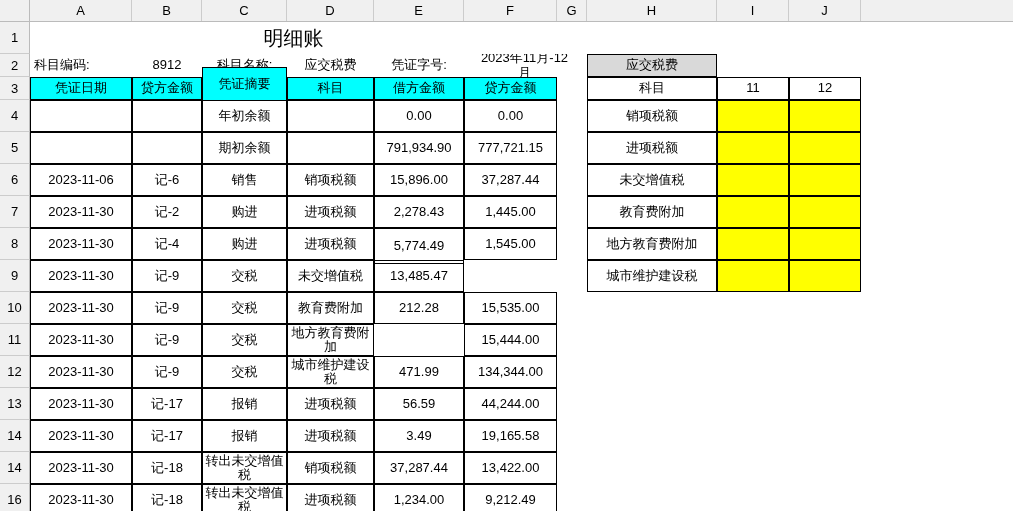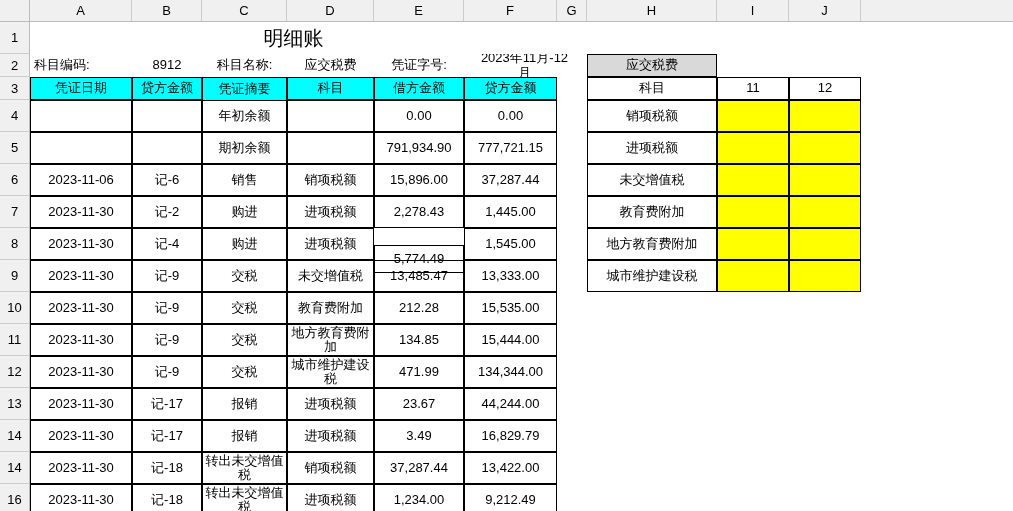--- a/index.html
+++ b/index.html
@@ -125,21 +125,21 @@
     <div class="grid" id="grid" style="width: 831px; height: 494px;">
         <div class="cell title-cell" style="left: 0px; top: 0px; width: 527px; height: 32px;">明细账</div>
         <div class="cell left-align" style="left: 0px; top: 32px; width: 102px; height: 23px;">科目编码:</div>
         <div class="cell " style="left: 102px; top: 32px; width: 70px; height: 23px;">8912</div>
         <div class="cell " style="left: 172px; top: 32px; width: 85px; height: 23px;">科目名称:</div>
         <div class="cell " style="left: 257px; top: 32px; width: 87px; height: 23px;">应交税费</div>
         <div class="cell " style="left: 344px; top: 32px; width: 90px; height: 23px;">凭证字号:</div>
         <div class="cell " style="left: 448px; top: 32px; width: 93px; height: 23px;">2023年11月-12月</div>
         <div class="cell cyan-header" style="left: 0px; top: 55px; width: 102px; height: 23px;">凭证日期</div>
         <div class="cell cyan-header" style="left: 102px; top: 55px; width: 70px; height: 23px;">贷方金额</div>
-        <div class="cell cyan-header" style="left: 172px; top: 55px; width: 85px; height: 24px;">凭证摘要</div>
+        <div class="cell cyan-header" style="left: 172px; top: 45px; width: 85px; height: 34px;">凭证摘要</div>
         <div class="cell cyan-header" style="left: 257px; top: 55px; width: 87px; height: 23px;">科目</div>
         <div class="cell cyan-header" style="left: 344px; top: 55px; width: 90px; height: 23px;">借方金额</div>
         <div class="cell cyan-header" style="left: 434px; top: 55px; width: 93px; height: 23px;">贷方金额</div>
         <div class="cell bordered" style="left: 0px; top: 78px; width: 102px; height: 32px;"></div>
         <div class="cell bordered" style="left: 102px; top: 78px; width: 70px; height: 32px;"></div>
         <div class="cell bordered" style="left: 172px; top: 78px; width: 85px; height: 32px;">年初余额</div>
         <div class="cell bordered" style="left: 257px; top: 78px; width: 87px; height: 32px;"></div>
         <div class="cell bordered" style="left: 344px; top: 78px; width: 90px; height: 32px;">0.00</div>
         <div class="cell bordered" style="left: 434px; top: 78px; width: 93px; height: 32px;">0.00</div>
         <div class="cell bordered" style="left: 0px; top: 110px; width: 102px; height: 32px;"></div>
@@ -157,58 +157,56 @@
         <div class="cell bordered" style="left: 0px; top: 174px; width: 102px; height: 32px;">2023-11-30</div>
         <div class="cell bordered" style="left: 102px; top: 174px; width: 70px; height: 32px;">记-2</div>
         <div class="cell bordered" style="left: 172px; top: 174px; width: 85px; height: 32px;">购进</div>
         <div class="cell bordered" style="left: 257px; top: 174px; width: 87px; height: 32px;">进项税额</div>
         <div class="cell bordered" style="left: 344px; top: 174px; width: 90px; height: 32px;">2,278.43</div>
         <div class="cell bordered" style="left: 434px; top: 174px; width: 93px; height: 32px;">1,445.00</div>
         <div class="cell bordered" style="left: 0px; top: 206px; width: 102px; height: 32px;">2023-11-30</div>
         <div class="cell bordered" style="left: 102px; top: 206px; width: 70px; height: 32px;">记-4</div>
         <div class="cell bordered" style="left: 172px; top: 206px; width: 85px; height: 32px;">购进</div>
         <div class="cell bordered" style="left: 257px; top: 206px; width: 87px; height: 32px;">进项税额</div>
-        <div class="cell bordered" style="left: 344px; top: 206px; width: 90px; height: 28px; margin-top: 17px;">5,774.49</div>
+        <div class="cell bordered" style="left: 344px; top: 206px; width: 90px; height: 36px;">5,774.49</div>
         <div class="cell bordered" style="left: 434px; top: 206px; width: 93px; height: 32px;">1,545.00</div>
         <div class="cell bordered" style="left: 0px; top: 238px; width: 102px; height: 32px;">2023-11-30</div>
         <div class="cell bordered" style="left: 102px; top: 238px; width: 70px; height: 32px;">记-9</div>
         <div class="cell bordered" style="left: 172px; top: 238px; width: 85px; height: 32px;">交税</div>
         <div class="cell bordered" style="left: 257px; top: 238px; width: 87px; height: 32px;">未交增值税</div>
         <div class="cell bordered" style="left: 344px; top: 238px; width: 90px; height: 32px;">13,485.47</div>
-        <div class="cell bordered" style="left: 434px; top: 238px; width: 93px; height: 32px;">13,333.00</div>
         <div class="cell bordered" style="left: 0px; top: 270px; width: 102px; height: 32px;">2023-11-30</div>
         <div class="cell bordered" style="left: 102px; top: 270px; width: 70px; height: 32px;">记-9</div>
         <div class="cell bordered" style="left: 172px; top: 270px; width: 85px; height: 32px;">交税</div>
         <div class="cell bordered" style="left: 257px; top: 270px; width: 87px; height: 32px;">教育费附加</div>
         <div class="cell bordered" style="left: 344px; top: 270px; width: 90px; height: 32px;">212.28</div>
         <div class="cell bordered" style="left: 434px; top: 270px; width: 93px; height: 32px;">15,535.00</div>
         <div class="cell bordered" style="left: 0px; top: 302px; width: 102px; height: 32px;">2023-11-30</div>
         <div class="cell bordered" style="left: 102px; top: 302px; width: 70px; height: 32px;">记-9</div>
         <div class="cell bordered" style="left: 172px; top: 302px; width: 85px; height: 32px;">交税</div>
         <div class="cell bordered" style="left: 257px; top: 302px; width: 87px; height: 32px;">地方教育费附加</div>
-        <div class="cell bordered" style="left: 344px; top: 302px; width: 90px; height: 32px;">134.85</div>
         <div class="cell bordered" style="left: 434px; top: 302px; width: 93px; height: 32px;">15,444.00</div>
         <div class="cell bordered" style="left: 0px; top: 334px; width: 102px; height: 32px;">2023-11-30</div>
         <div class="cell bordered" style="left: 102px; top: 334px; width: 70px; height: 32px;">记-9</div>
         <div class="cell bordered" style="left: 172px; top: 334px; width: 85px; height: 32px;">交税</div>
         <div class="cell bordered" style="left: 257px; top: 334px; width: 87px; height: 32px;">城市维护建设税</div>
         <div class="cell bordered" style="left: 344px; top: 334px; width: 90px; height: 32px;">471.99</div>
         <div class="cell bordered" style="left: 434px; top: 334px; width: 93px; height: 32px;">134,344.00</div>
         <div class="cell bordered" style="left: 0px; top: 366px; width: 102px; height: 32px;">2023-11-30</div>
         <div class="cell bordered" style="left: 102px; top: 366px; width: 70px; height: 32px;">记-17</div>
         <div class="cell bordered" style="left: 172px; top: 366px; width: 85px; height: 32px;">报销</div>
         <div class="cell bordered" style="left: 257px; top: 366px; width: 87px; height: 32px;">进项税额</div>
-        <div class="cell bordered" style="left: 344px; top: 366px; width: 90px; height: 32px;">23.67</div>
+        <div class="cell bordered" style="left: 344px; top: 366px; width: 90px; height: 32px;">56.59</div>
         <div class="cell bordered" style="left: 434px; top: 366px; width: 93px; height: 32px;">44,244.00</div>
         <div class="cell bordered" style="left: 0px; top: 398px; width: 102px; height: 32px;">2023-11-30</div>
         <div class="cell bordered" style="left: 102px; top: 398px; width: 70px; height: 32px;">记-17</div>
         <div class="cell bordered" style="left: 172px; top: 398px; width: 85px; height: 32px;">报销</div>
         <div class="cell bordered" style="left: 257px; top: 398px; width: 87px; height: 32px;">进项税额</div>
         <div class="cell bordered" style="left: 344px; top: 398px; width: 90px; height: 32px;">3.49</div>
-        <div class="cell bordered" style="left: 434px; top: 398px; width: 93px; height: 32px;">16,829.79</div>
+        <div class="cell bordered" style="left: 434px; top: 398px; width: 93px; height: 32px;">19,165.58</div>
         <div class="cell bordered" style="left: 0px; top: 430px; width: 102px; height: 32px;">2023-11-30</div>
         <div class="cell bordered" style="left: 102px; top: 430px; width: 70px; height: 32px;">记-18</div>
         <div class="cell bordered" style="left: 172px; top: 430px; width: 85px; height: 32px;">转出未交增值税</div>
         <div class="cell bordered" style="left: 257px; top: 430px; width: 87px; height: 32px;">销项税额</div>
         <div class="cell bordered" style="left: 344px; top: 430px; width: 90px; height: 32px;">37,287.44</div>
         <div class="cell bordered" style="left: 434px; top: 430px; width: 93px; height: 32px;">13,422.00</div>
         <div class="cell bordered" style="left: 0px; top: 462px; width: 102px; height: 32px;">2023-11-30</div>
         <div class="cell bordered" style="left: 102px; top: 462px; width: 70px; height: 32px;">记-18</div>
         <div class="cell bordered" style="left: 172px; top: 462px; width: 85px; height: 32px;">转出未交增值税</div>
         <div class="cell bordered" style="left: 257px; top: 462px; width: 87px; height: 32px;">进项税额</div>

